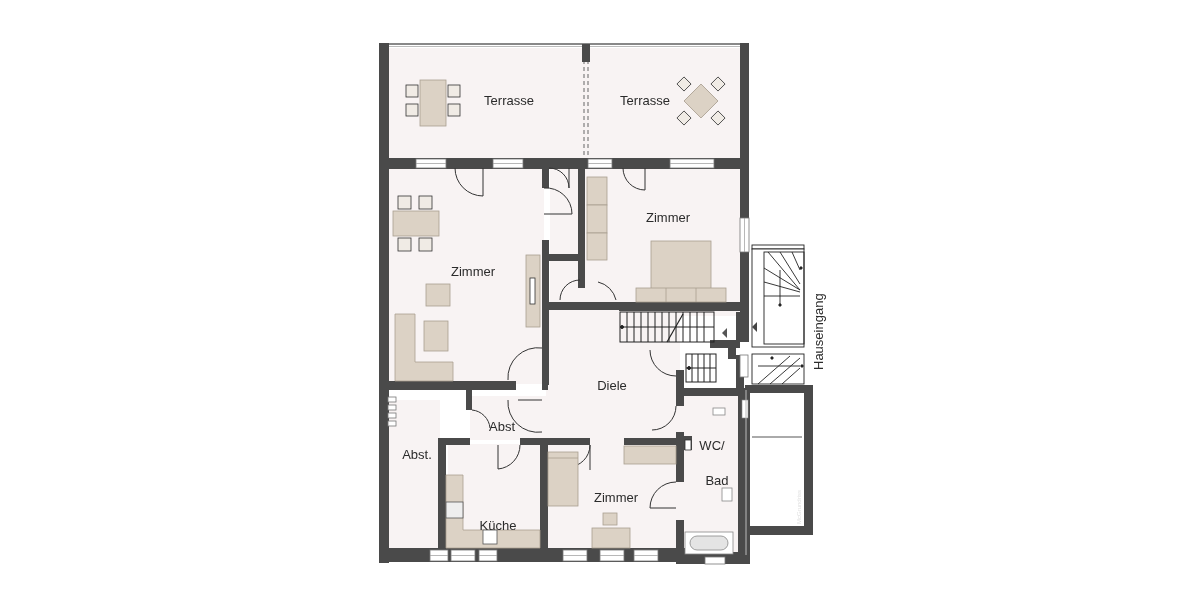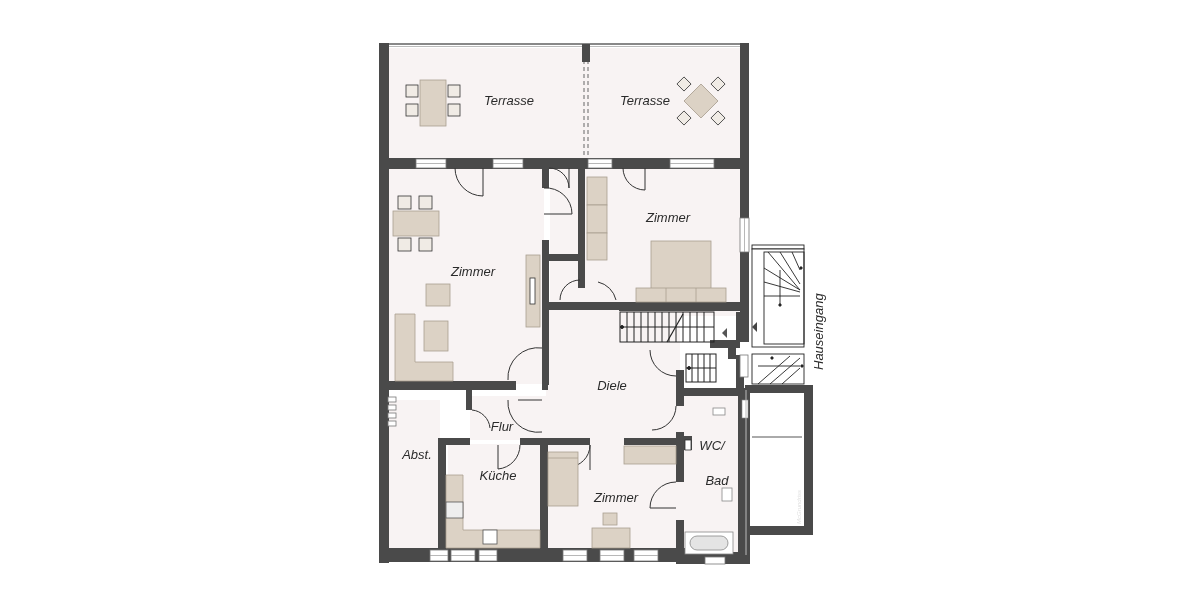--- a/index.html
+++ b/index.html
@@ -1,17 +1,17 @@
 <!DOCTYPE html>
 <html><head>
 <meta charset="utf-8">
 <style>
   html,body{margin:0;padding:0;background:#ffffff;}
   body{width:1200px;height:600px;position:relative;overflow:hidden;font-family:"Liberation Sans",sans-serif;}
-  #plan{position:absolute;left:0;top:0;width:1200px;height:442px;font-style:italic;}
+  #plan{position:absolute;left:0;top:0;width:1200px;height:442px;}
   .lbl{position:absolute;font-family:"Liberation Sans",sans-serif;font-size:13px;color:#2b2b2b;white-space:nowrap;line-height:15px;}
   .lbl.c{transform:translateX(-50%);text-align:center;}
   .vlbl{position:absolute;transform:rotate(-90deg);transform-origin:left top;font-size:13px;color:#2b2b2b;white-space:nowrap;}
   .wm{position:absolute;transform:rotate(-90deg);transform-origin:left top;font-size:6px;color:#e0e0e0;white-space:nowrap;}
 </style>
 </head>
 <body>
 
 <div id="plan">
 <svg width="1200" height="600" viewBox="0 0 1200 600" xmlns="http://www.w3.org/2000/svg">
@@ -258,22 +258,22 @@
     <rect x="685" y="440" width="6" height="10" fill="#fff" stroke="#333"></rect>
   </g>
 </svg>
 
 
 <div class="lbl c" style="left:509px;top:93px;">Terrasse</div>
 <div class="lbl c" style="left:645px;top:93px;">Terrasse</div>
 <div class="lbl c" style="left:473px;top:264px;">Zimmer</div>
 <div class="lbl c" style="left:668px;top:210px;">Zimmer</div>
 <div class="lbl c" style="left:612px;top:378px;">Diele</div>
-<div class="lbl c" style="left:502px;top:419px;">Flur</div>
+<div class="lbl c" style="left:502px;top:419px;">Abst</div>
 <div class="lbl c" style="left:417px;top:447px;">Abst.</div>
-<div class="lbl c" style="left:498px;top:468px;">Küche</div>
+<div class="lbl c" style="left:498px;top:518px;">Küche</div>
 <div class="lbl c" style="left:616px;top:490px;">Zimmer</div>
 <div class="lbl c" style="left:712px;top:438px;">WC/</div>
 <div class="lbl c" style="left:717px;top:473px;">Bad</div>
 
 <div class="vlbl" style="left:811px;top:370px;">Hauseingang</div>
 <div class="wm" style="left:796px;top:524px;">McGrundriss</div>
 </div>
 
 </body></html>

